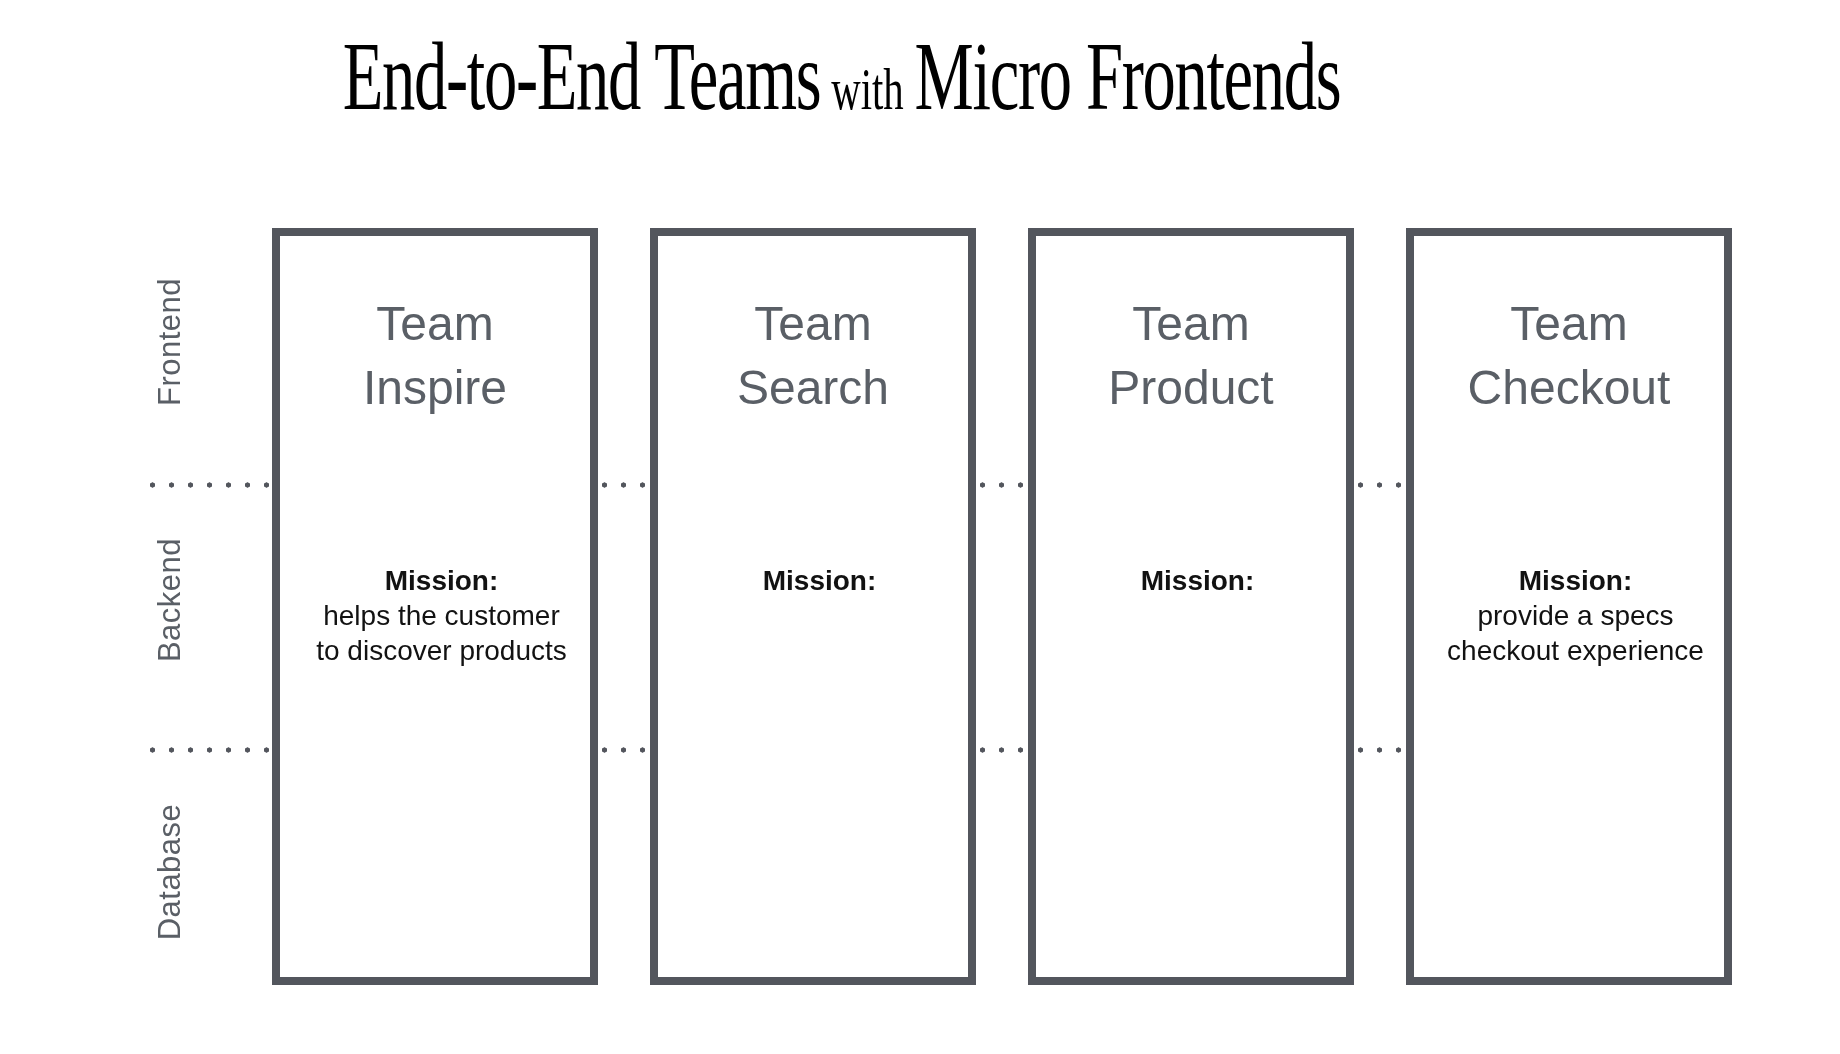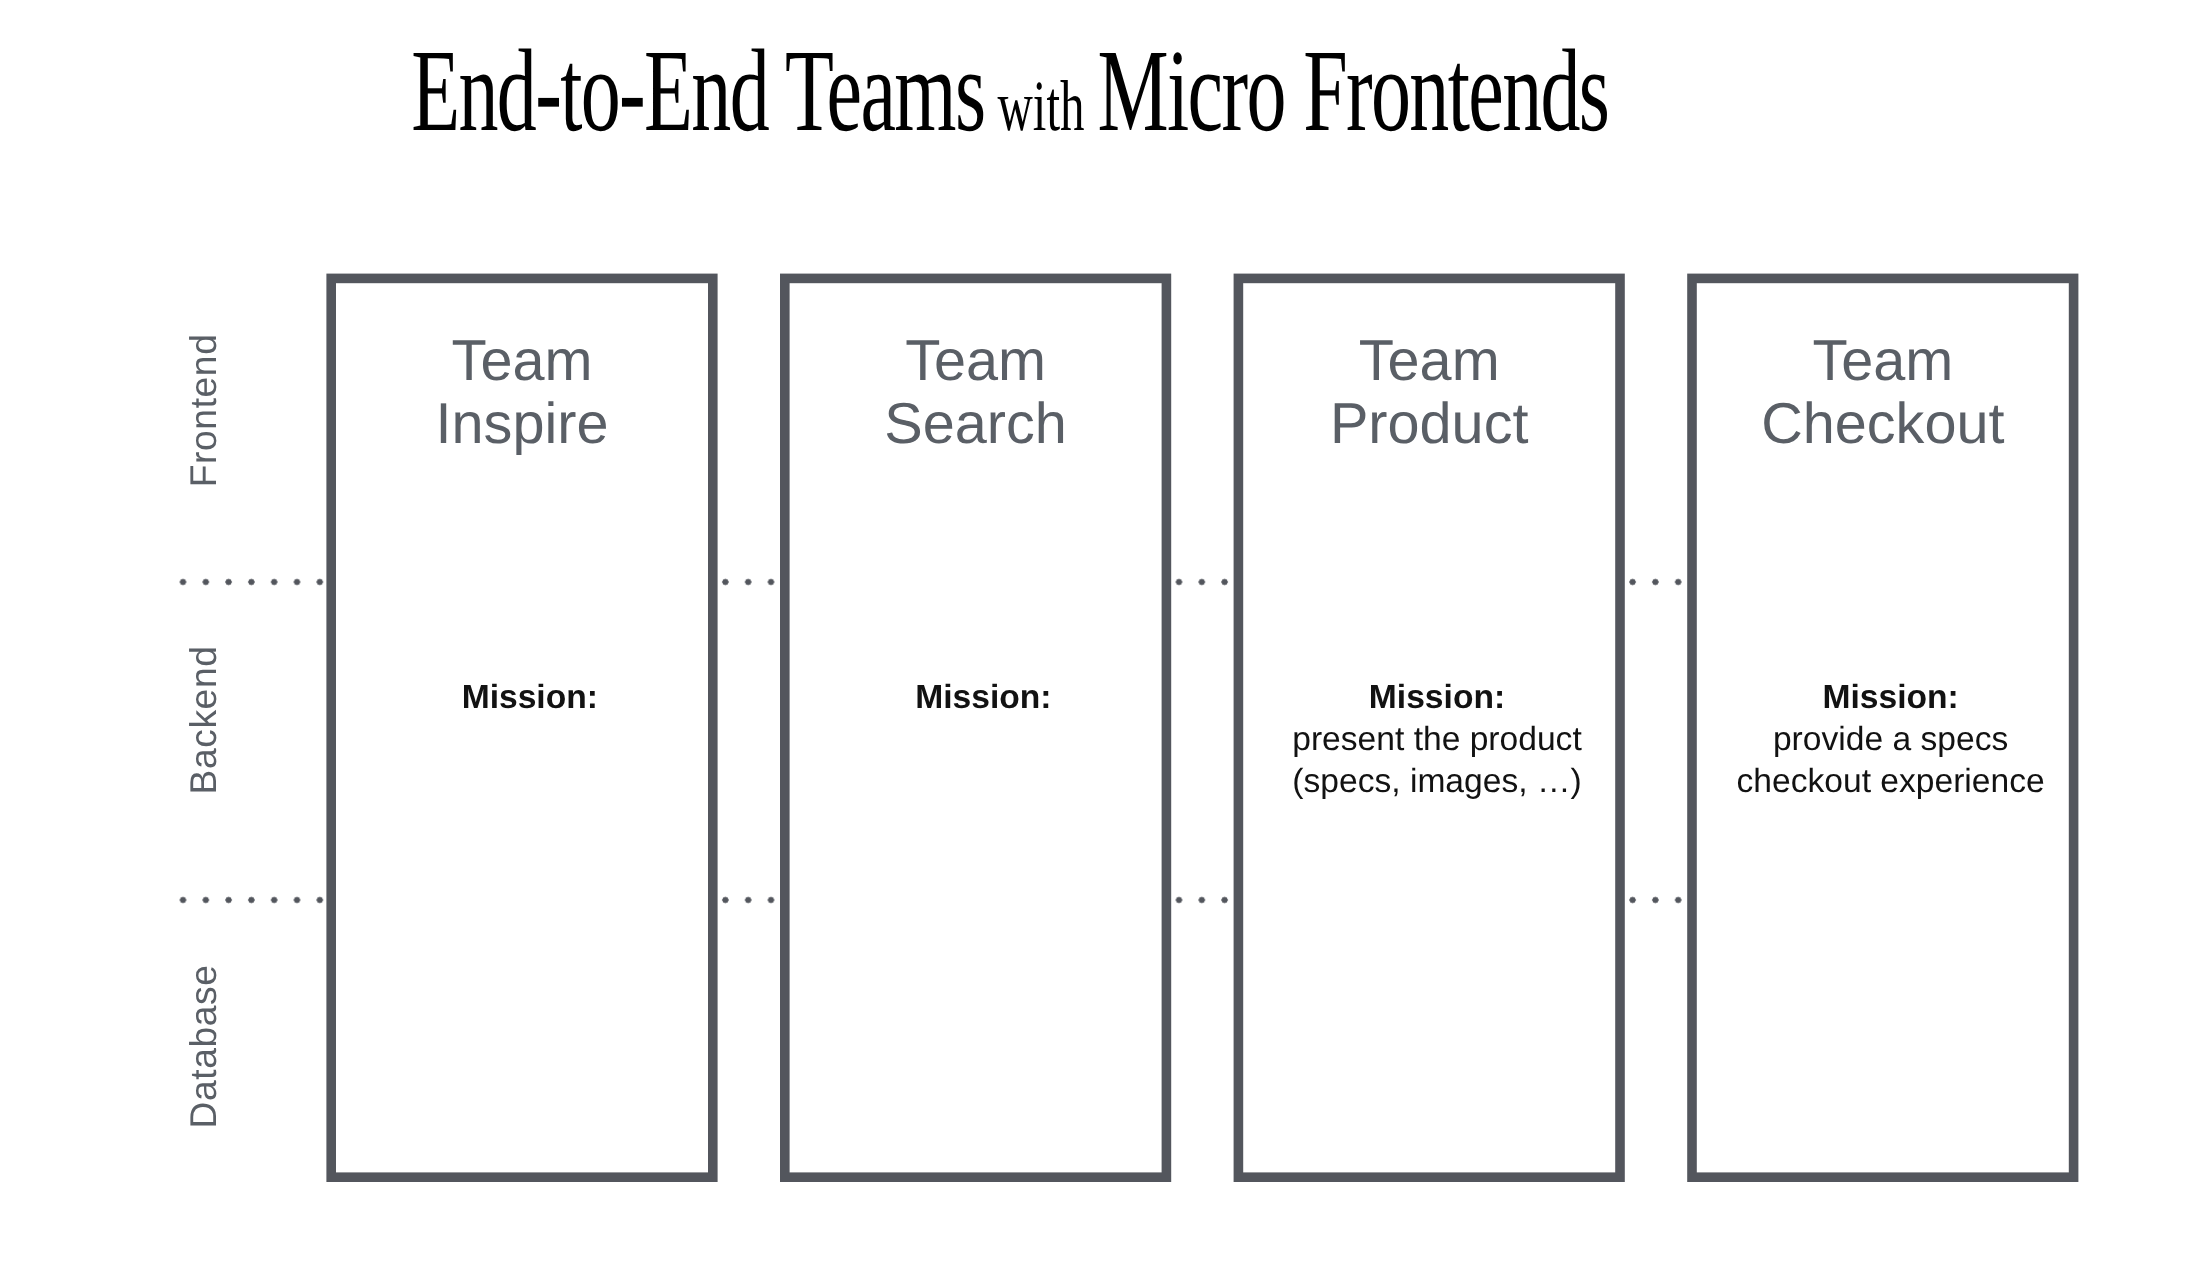--- a/index.html
+++ b/index.html
@@ -58,24 +58,24 @@
     height: 757px;
     border: 8px solid var(--frame);
     background: var(--background);
   }
   .team-box.b1 { left: 272px; }
   .team-box.b2 { left: 650px; }
   .team-box.b3 { left: 1028px; }
   .team-box.b4 { left: 1406px; }
 
   .team-name {
-    padding-top: 40px;
+    padding-top: 56px;
     text-align: center;
     font-size: 48px;
-    line-height: 52px;
+    line-height: 64px;
     color: var(--muted-text);
     white-space: pre-line;
   }
   .mission {
     position: absolute;
     top: 327px;
     left: 0;
     width: 100%;
     text-align: center;
     font-size: 28px;
@@ -127,38 +127,38 @@
   <div class="dots long row2"></div>
   <div class="dots gap1 row2"></div>
   <div class="dots gap2 row2"></div>
   <div class="dots gap3 row2"></div>
 
   <div class="team-box b1">
     <div class="team-name">Team
 Inspire</div>
     <div class="mission">
       <span class="mission-label">Mission:</span>
+      <span class="mission-text">helps the customer
+to discover products</span>
     </div>
   </div>
 
   <div class="team-box b2">
     <div class="team-name">Team
 Search</div>
     <div class="mission">
       <span class="mission-label">Mission:</span>
     </div>
   </div>
 
   <div class="team-box b3">
     <div class="team-name">Team
 Product</div>
     <div class="mission">
       <span class="mission-label">Mission:</span>
-      <span class="mission-text">present the product
-(specs, images, …)</span>
     </div>
   </div>
 
   <div class="team-box b4">
     <div class="team-name">Team
 Checkout</div>
     <div class="mission">
       <span class="mission-label">Mission:</span>
       <span class="mission-text">provide a specs
 checkout experience</span>

